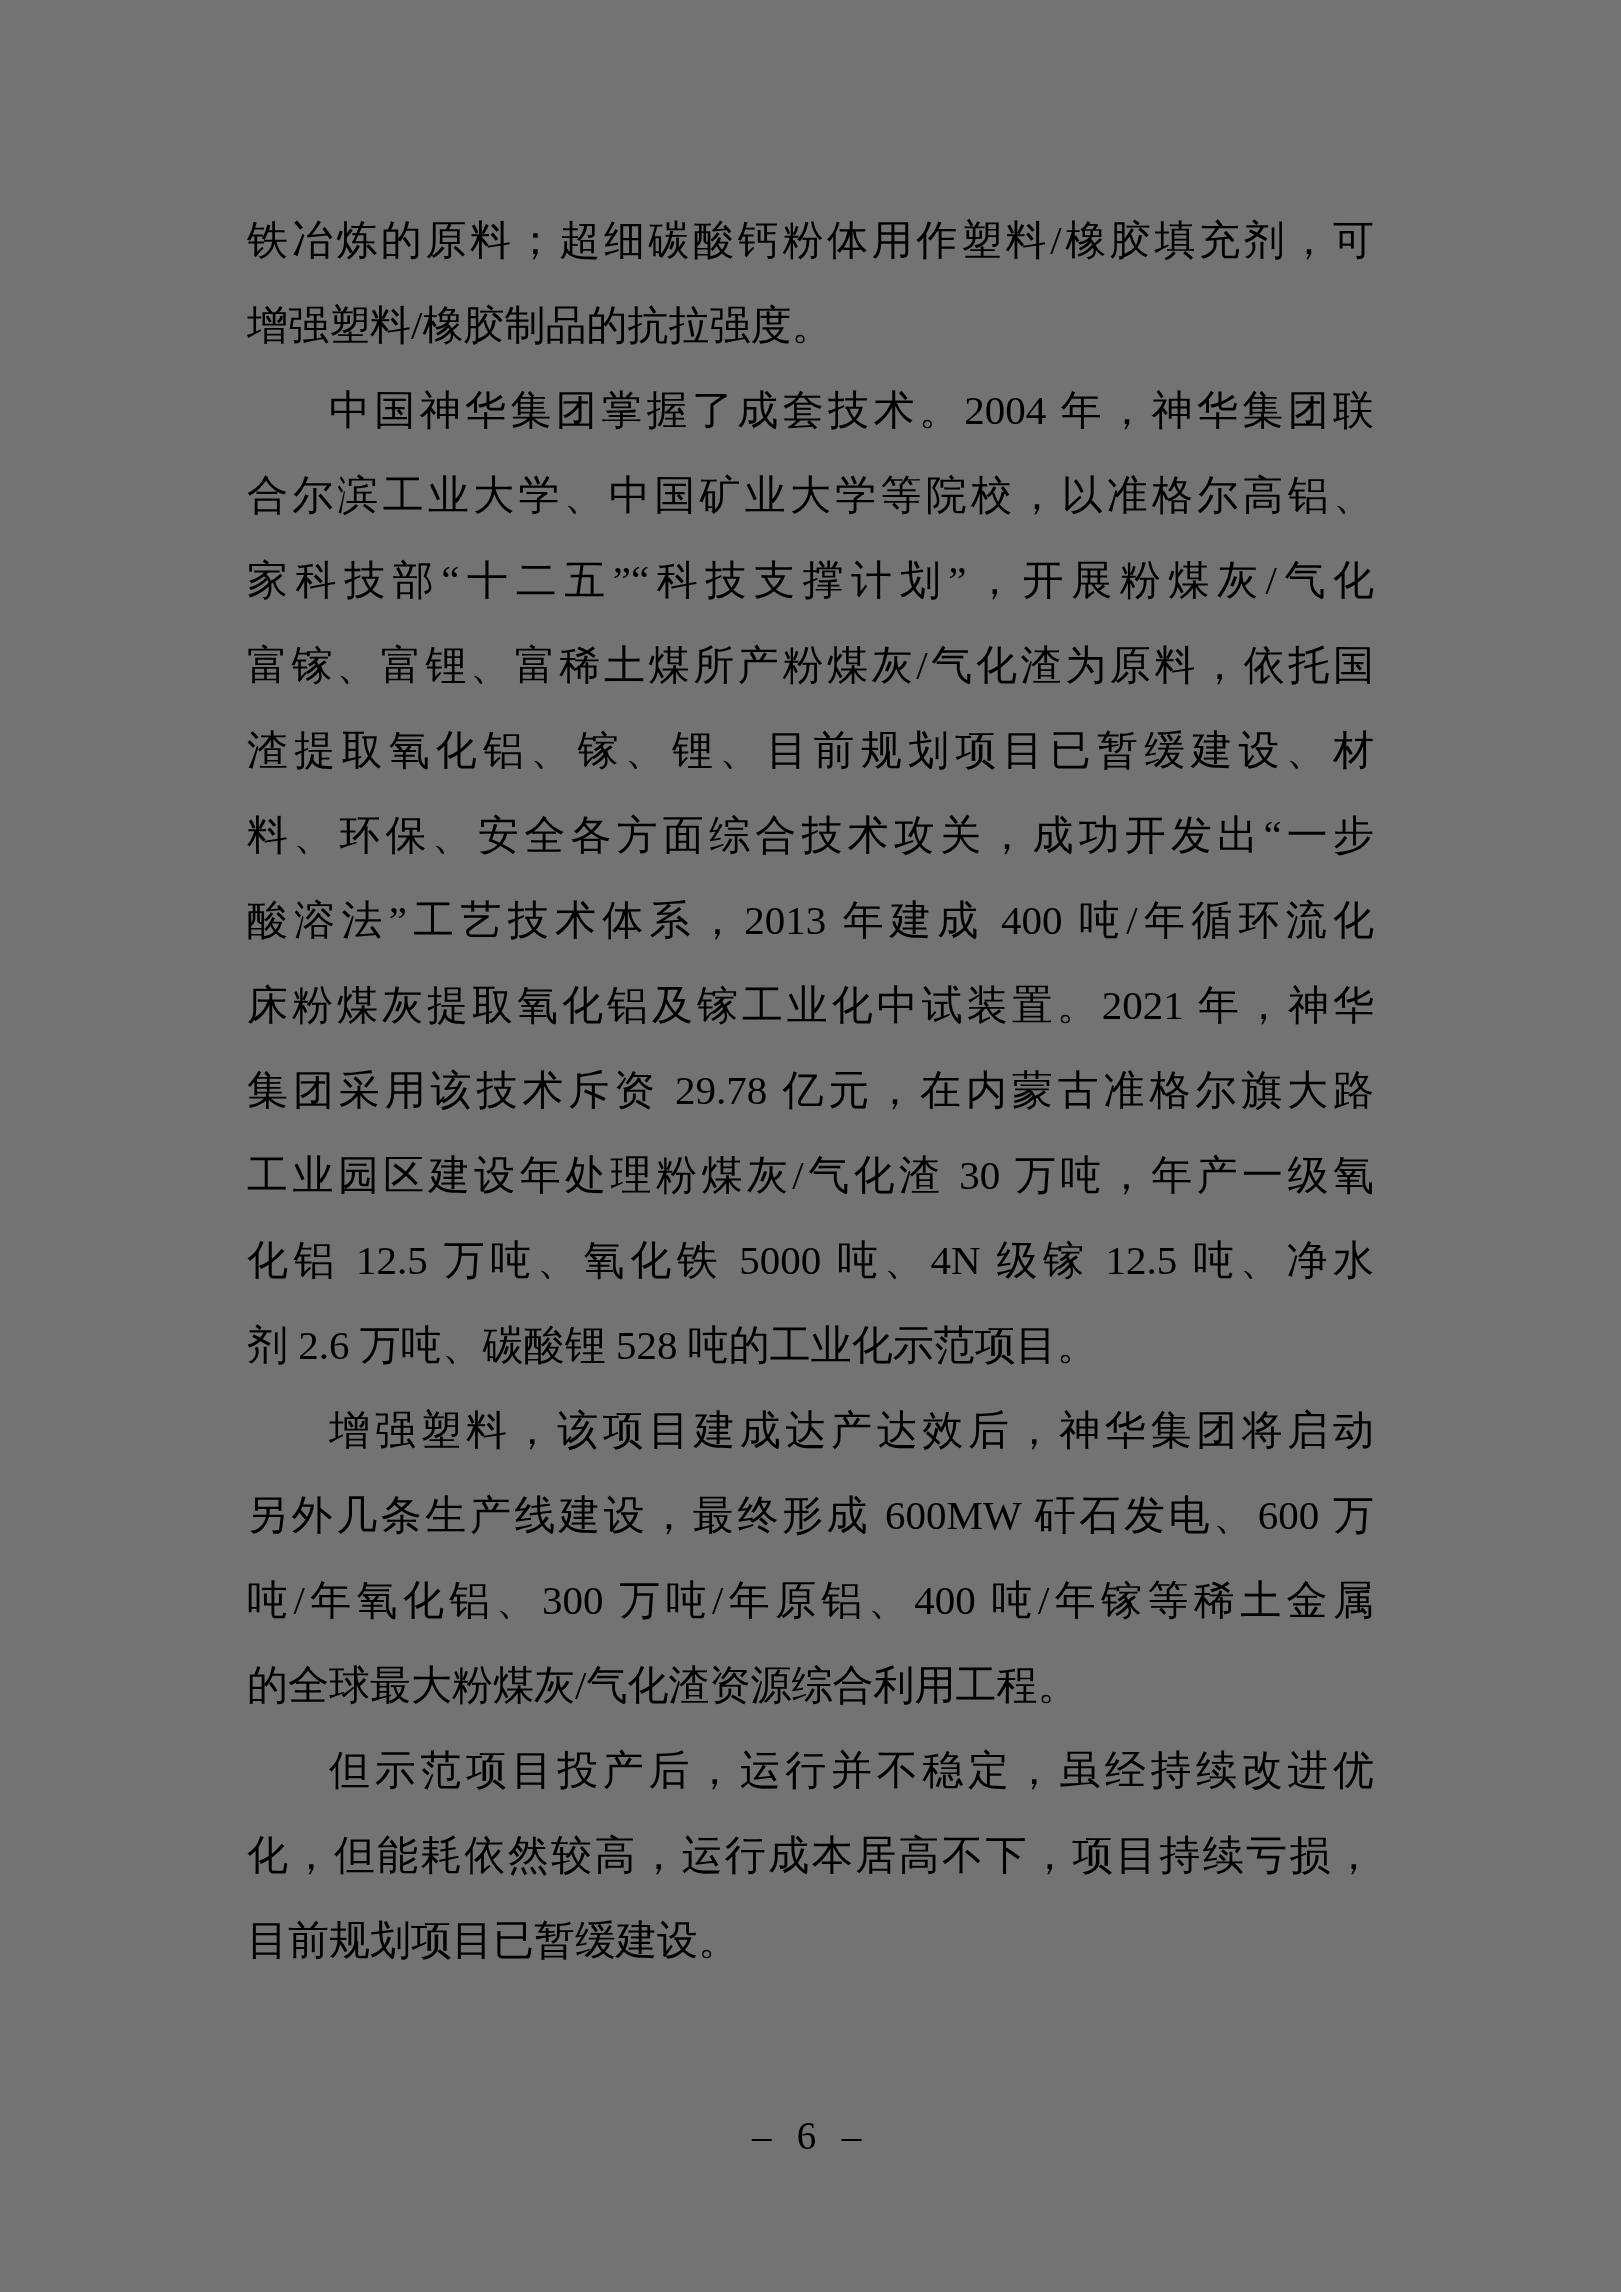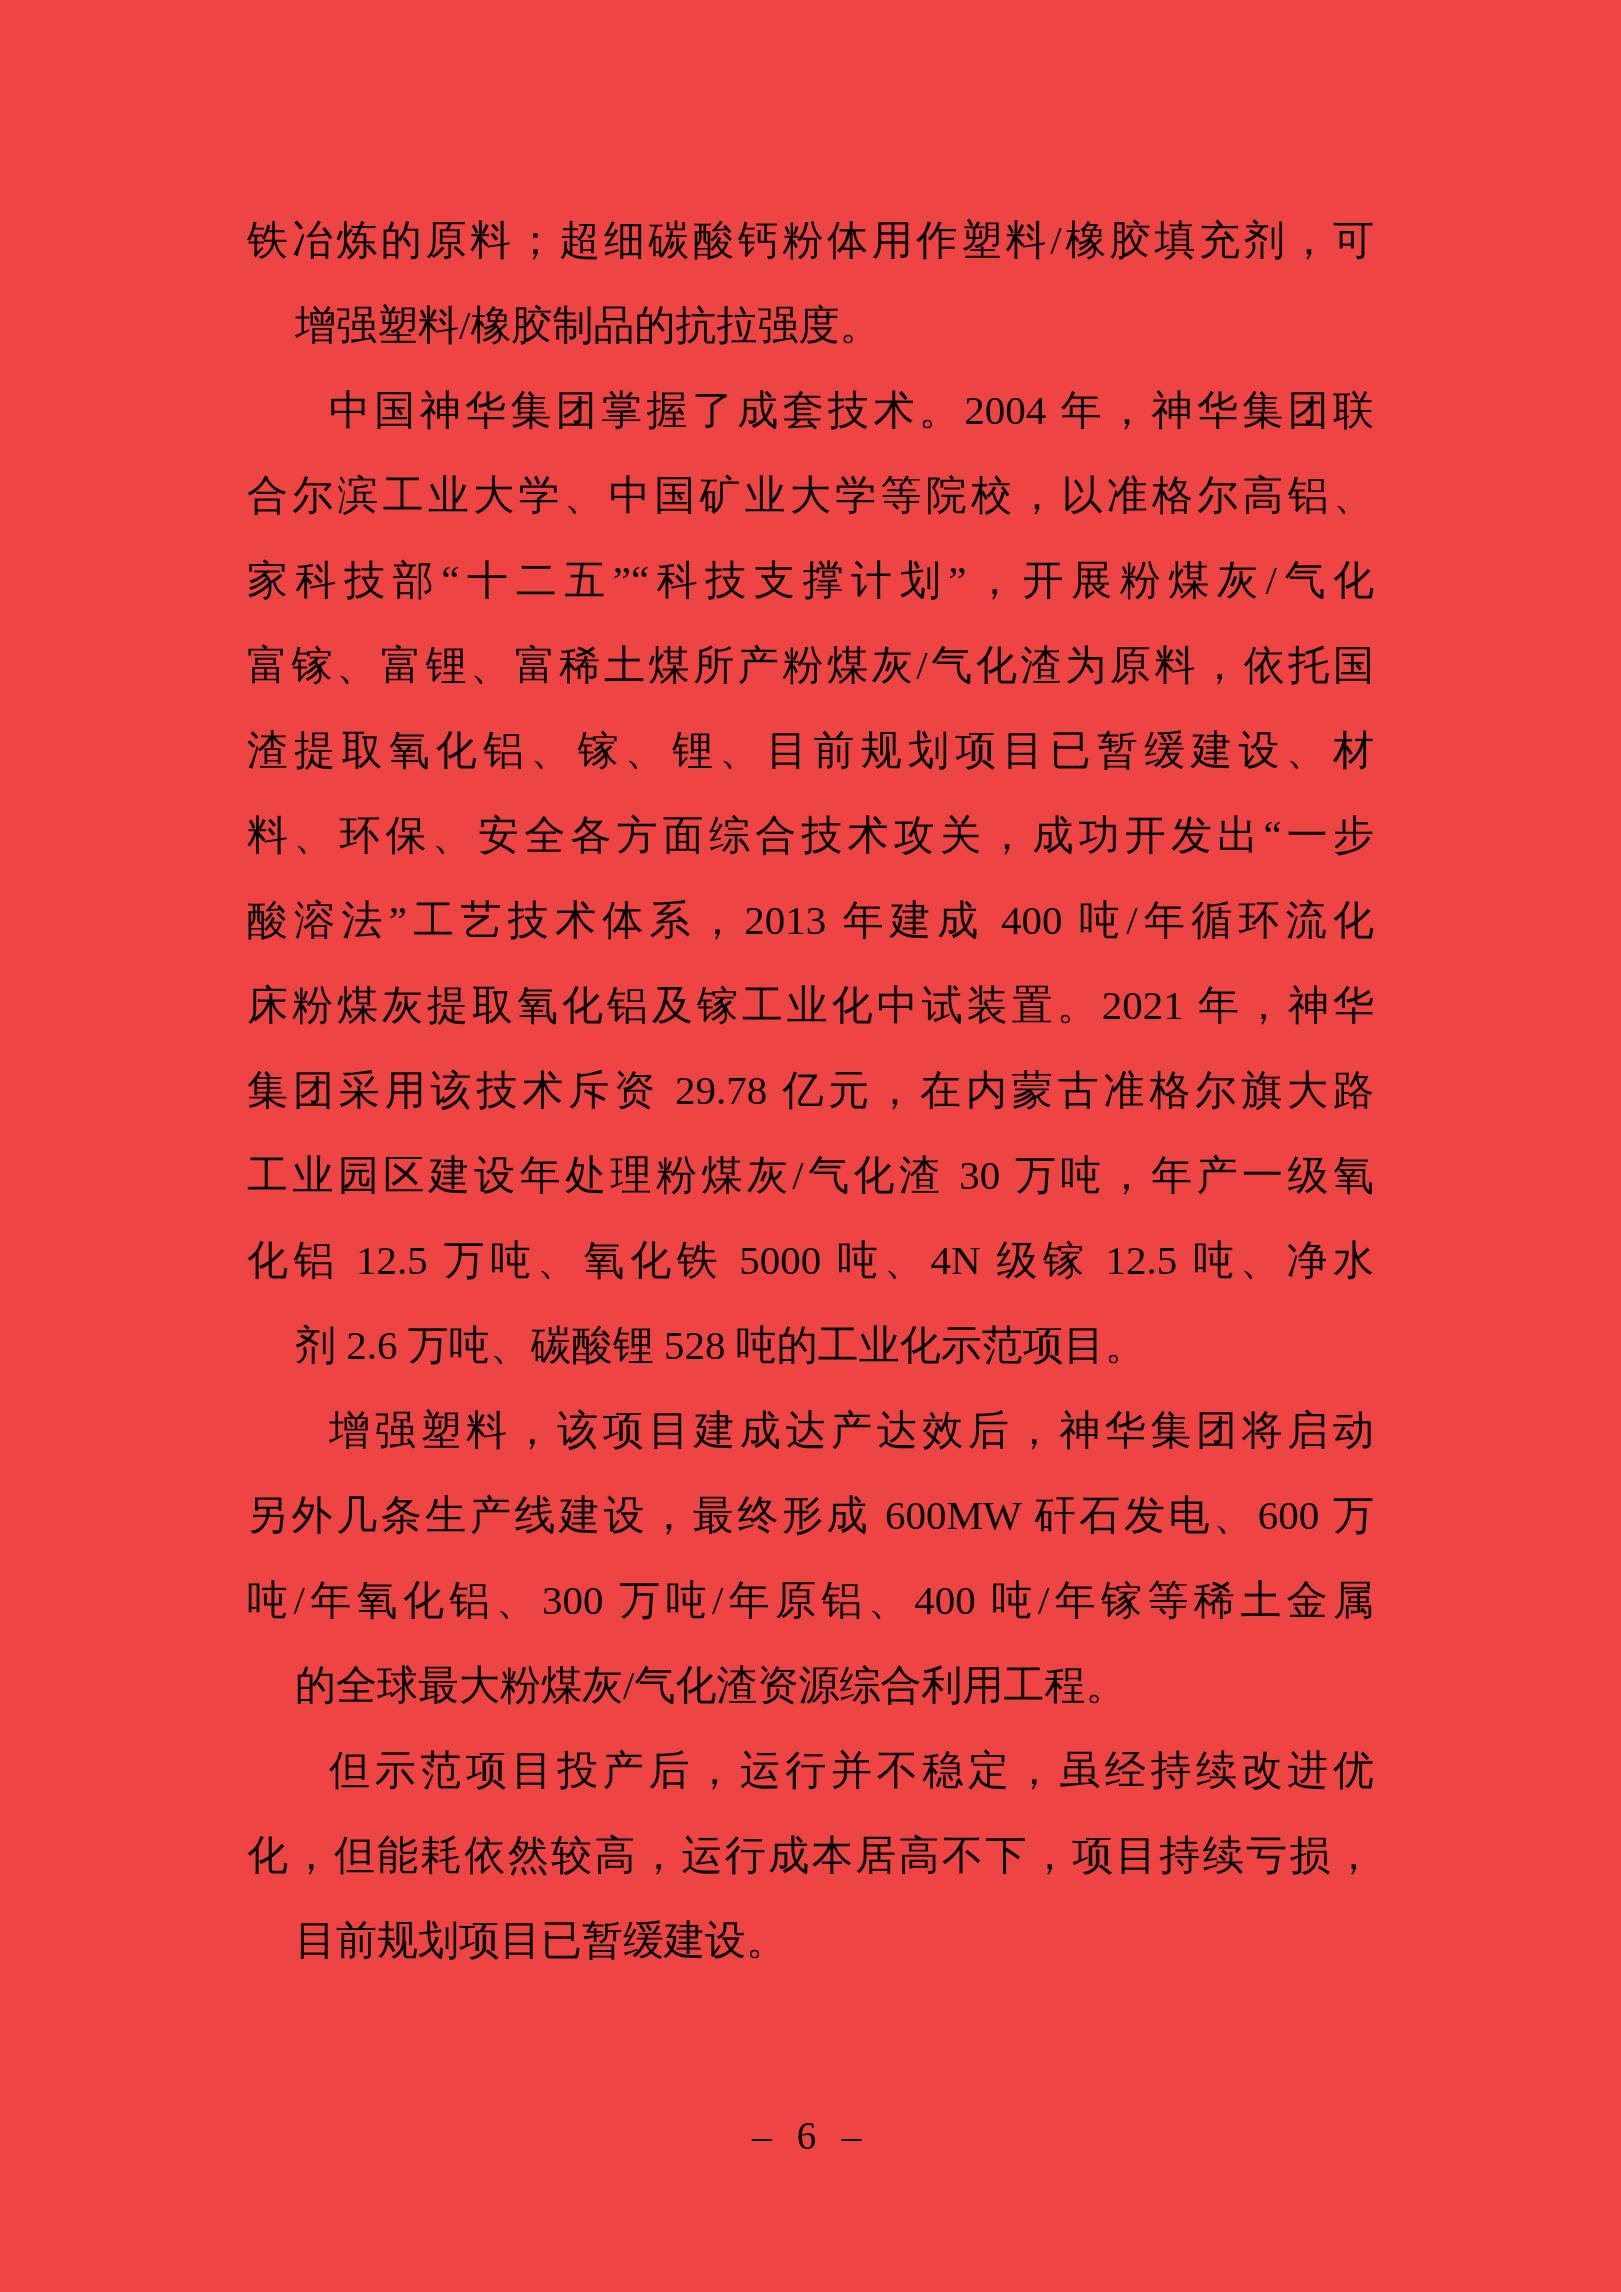--- a/index.html
+++ b/index.html
@@ -10,41 +10,40 @@
     width: 1621px;
     height: 2293px;
     background: #ffffff;
     color: #000000;
     font-family: "Liberation Serif", serif;
   }
   .page {
     position: relative;
     width: 1621px;
     height: 2293px;
-    background: #ef4444;
+    background: #737373;
     overflow: hidden;
   }
   .text-block {
     position: absolute;
     left: 247px;
     top: 198px;
     width: 1127px;
     font-size: 41px;
     line-height: 85px;
   }
   .line {
     height: 85px;
     text-align: justify;
     text-align-last: justify;
     text-justify: inter-character;
     white-space: normal;
   }
   .line.end {
     text-align-last: left;
-    margin-left: 48px;
   }
   .line.indent {
     text-indent: 2em;
   }
   .footer {
     position: absolute;
     left: 0;
     top: 2113px;
     width: 100%;
     text-align: center;

